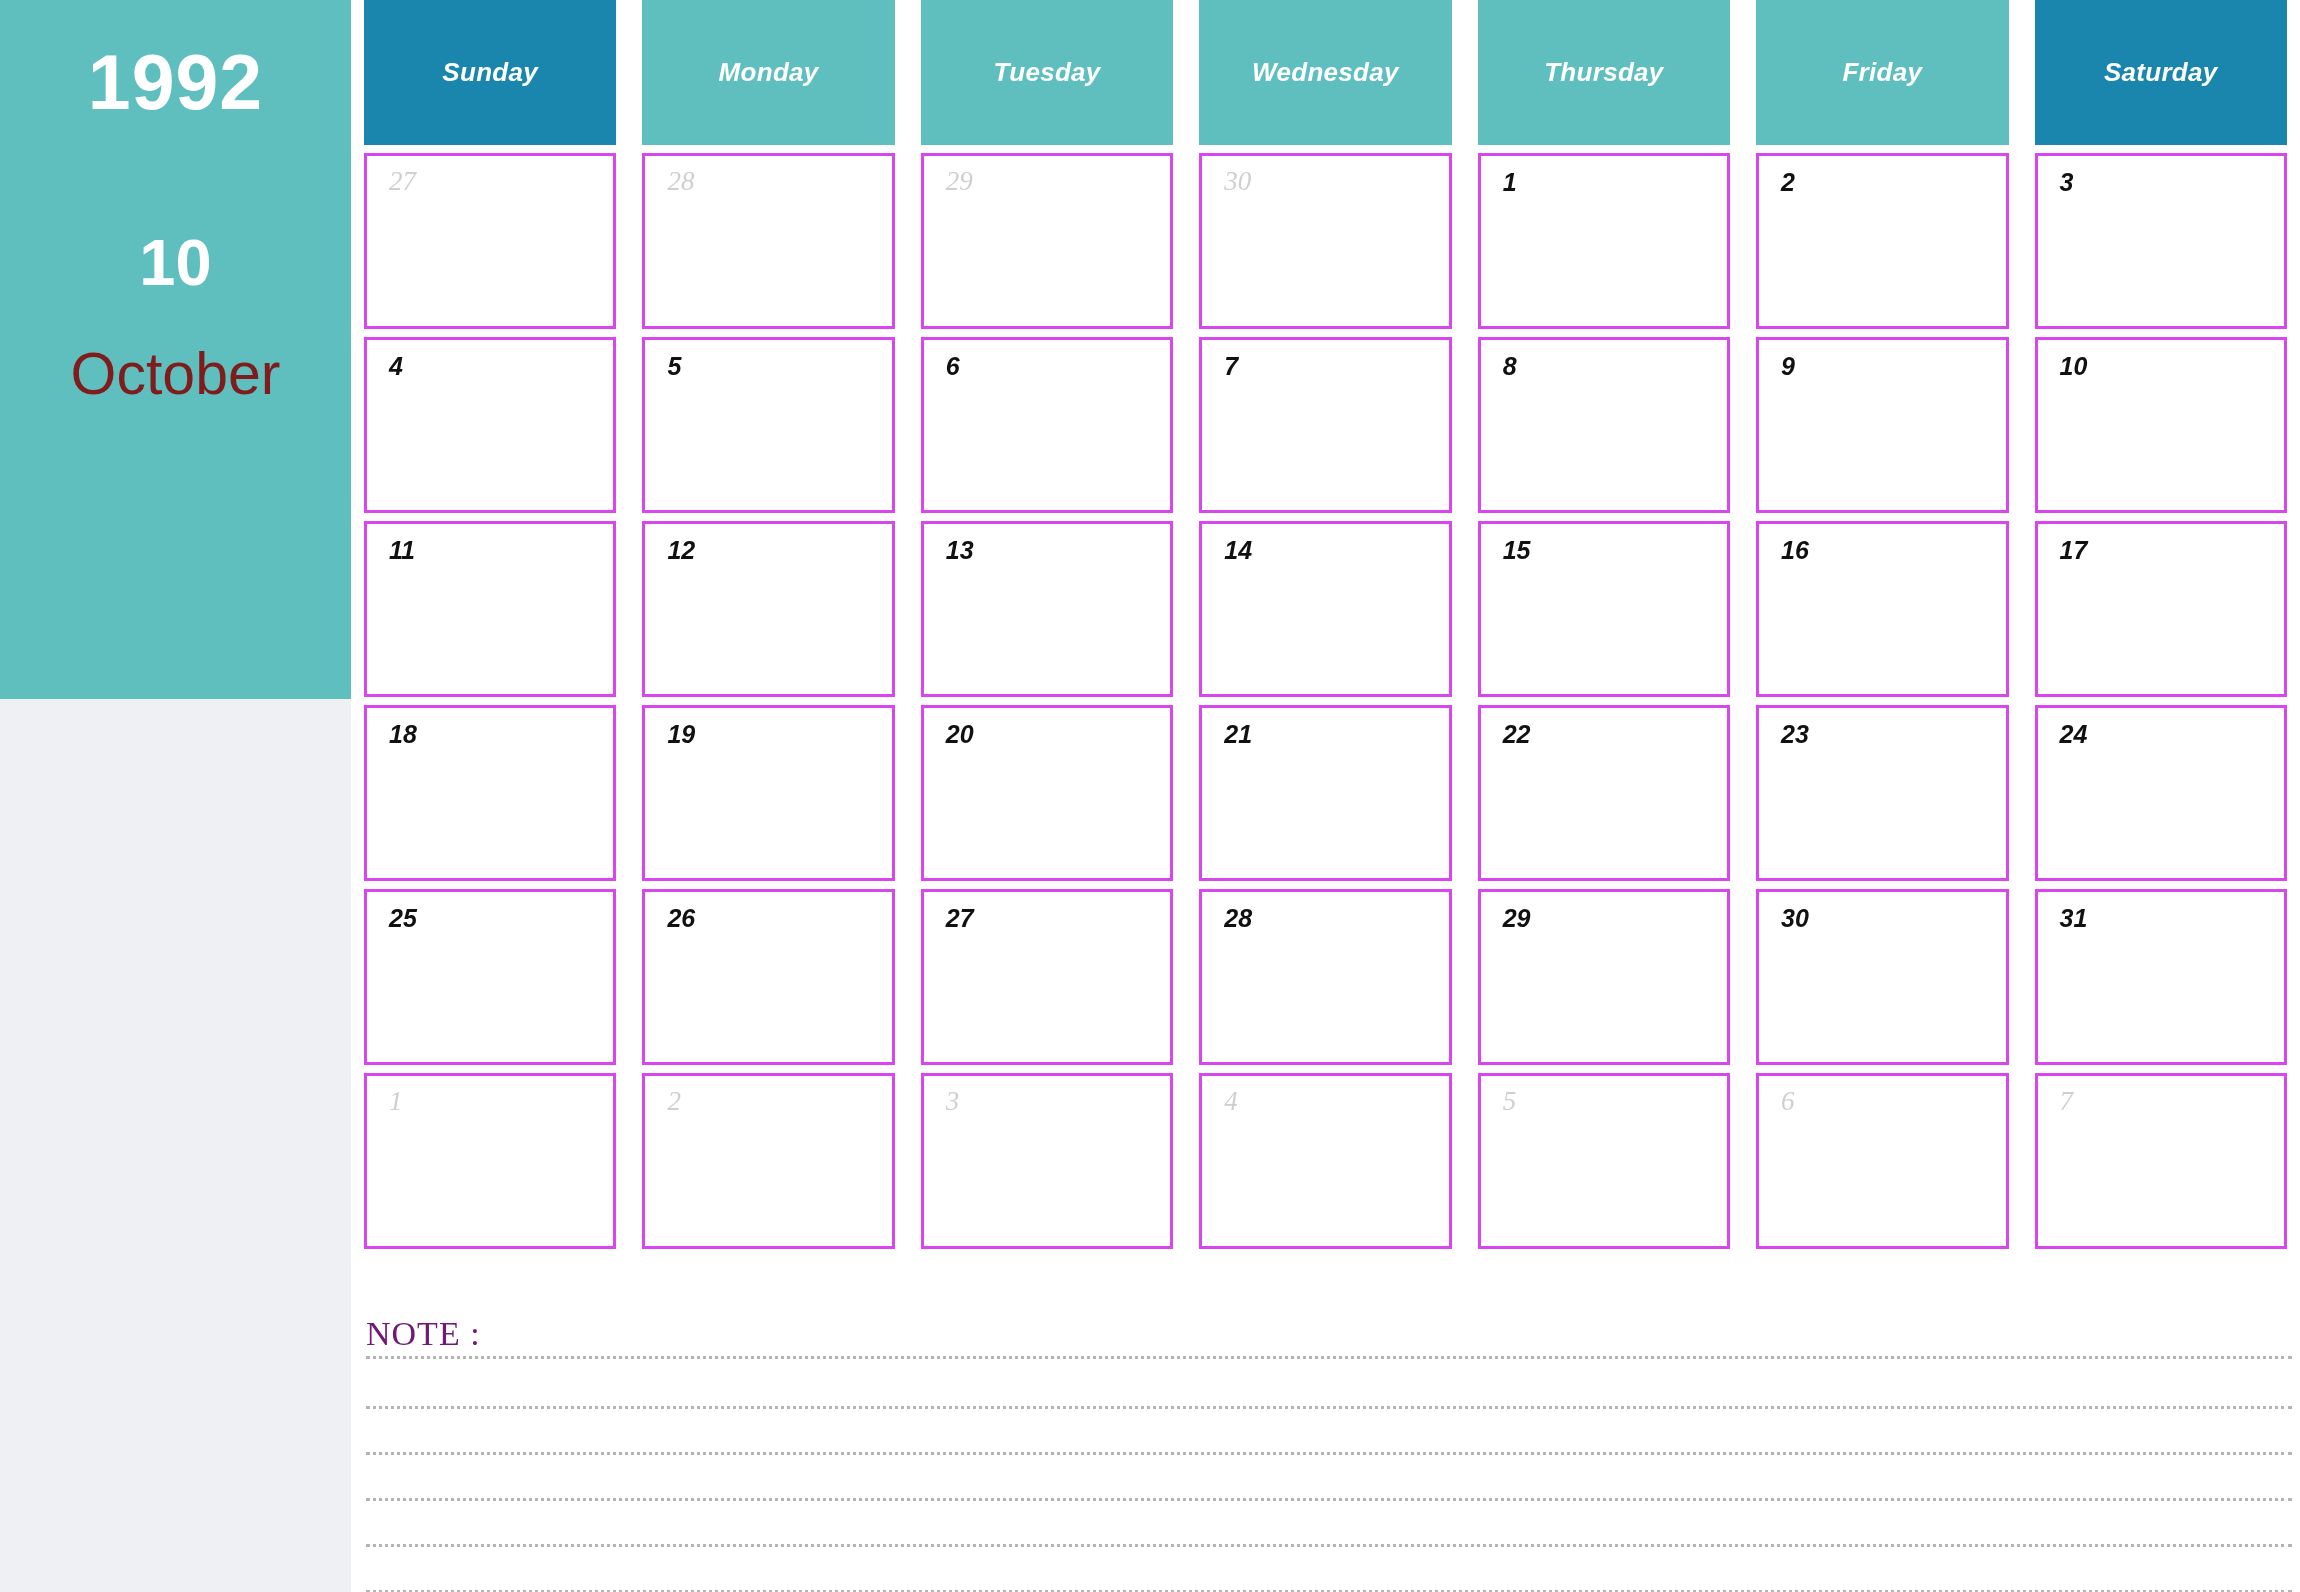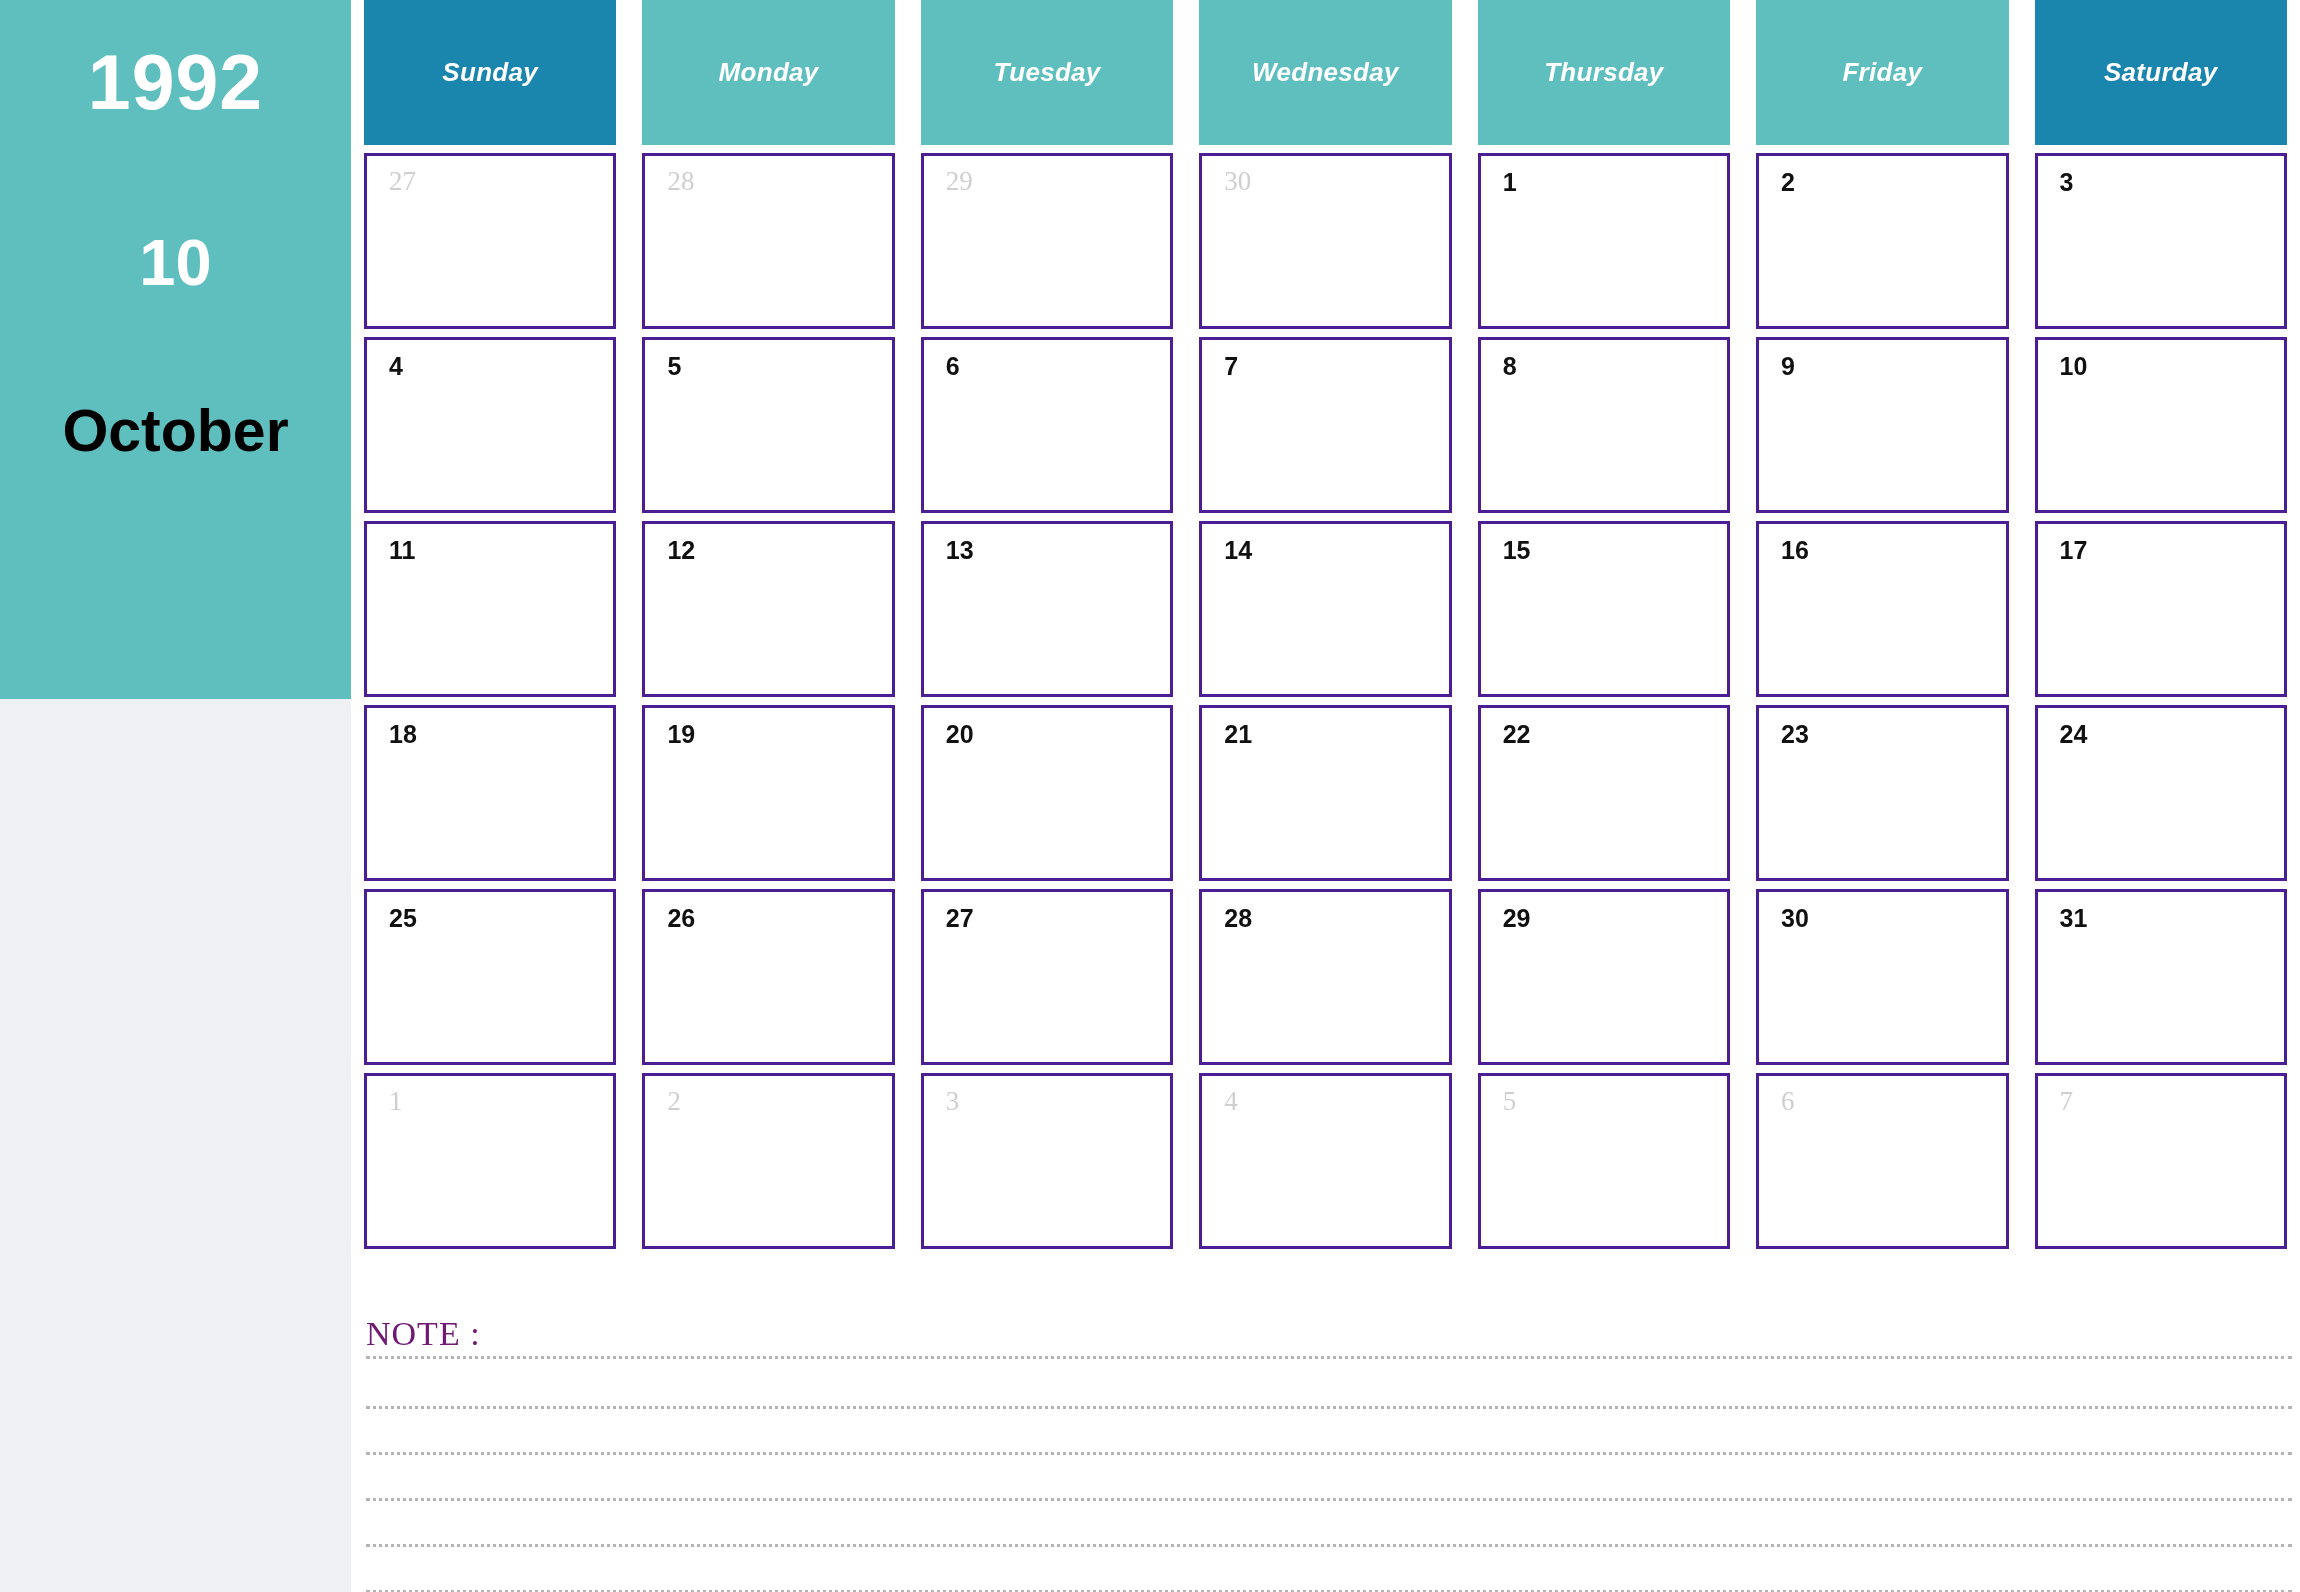--- a/index.html
+++ b/index.html
@@ -52,25 +52,25 @@
 
   #sidebar-monthnum {
     color: #ffffff;
     font-size: 65px;
     font-weight: bold;
     line-height: 1.0;
     margin-top: 109px;
   }
 
   #sidebar-monthname {
-    color: #000000;
+    color: #7f1d1d;
     font-size: 59px;
-    font-weight: bold;
+    font-weight: normal;
     line-height: 1.0;
-    margin-top: 107px;
+    margin-top: 50px;
   }
 
   
   #calendar {
     position: absolute;
     left: 351px;
     top: 0;
     width: 1949px;
     height: 1257px;
   }
@@ -108,23 +108,24 @@
   .dayhead.weekday { background: #5fbfbf; }
   .dayhead.weekend { background: #1b86ad; }
 
   
   .date-row { height: 184px; }
   .date-row .cellwrap { height: 184px; padding-top: 0; padding-bottom: 0; }
 
   .daycell {
     width: 100%;
     height: 176px;
-    border: 3px solid #4c1d95;
+    border: 3px solid #d946ef;
     background: #ffffff;
     position: relative;
+    font-style: italic;
   }
 
   .daynum {
     position: absolute;
     left: 22px;
     top: 12px;
     font-size: 25px;
     font-weight: bold;
     color: #111111;
     font-family: "Liberation Sans", sans-serif;

